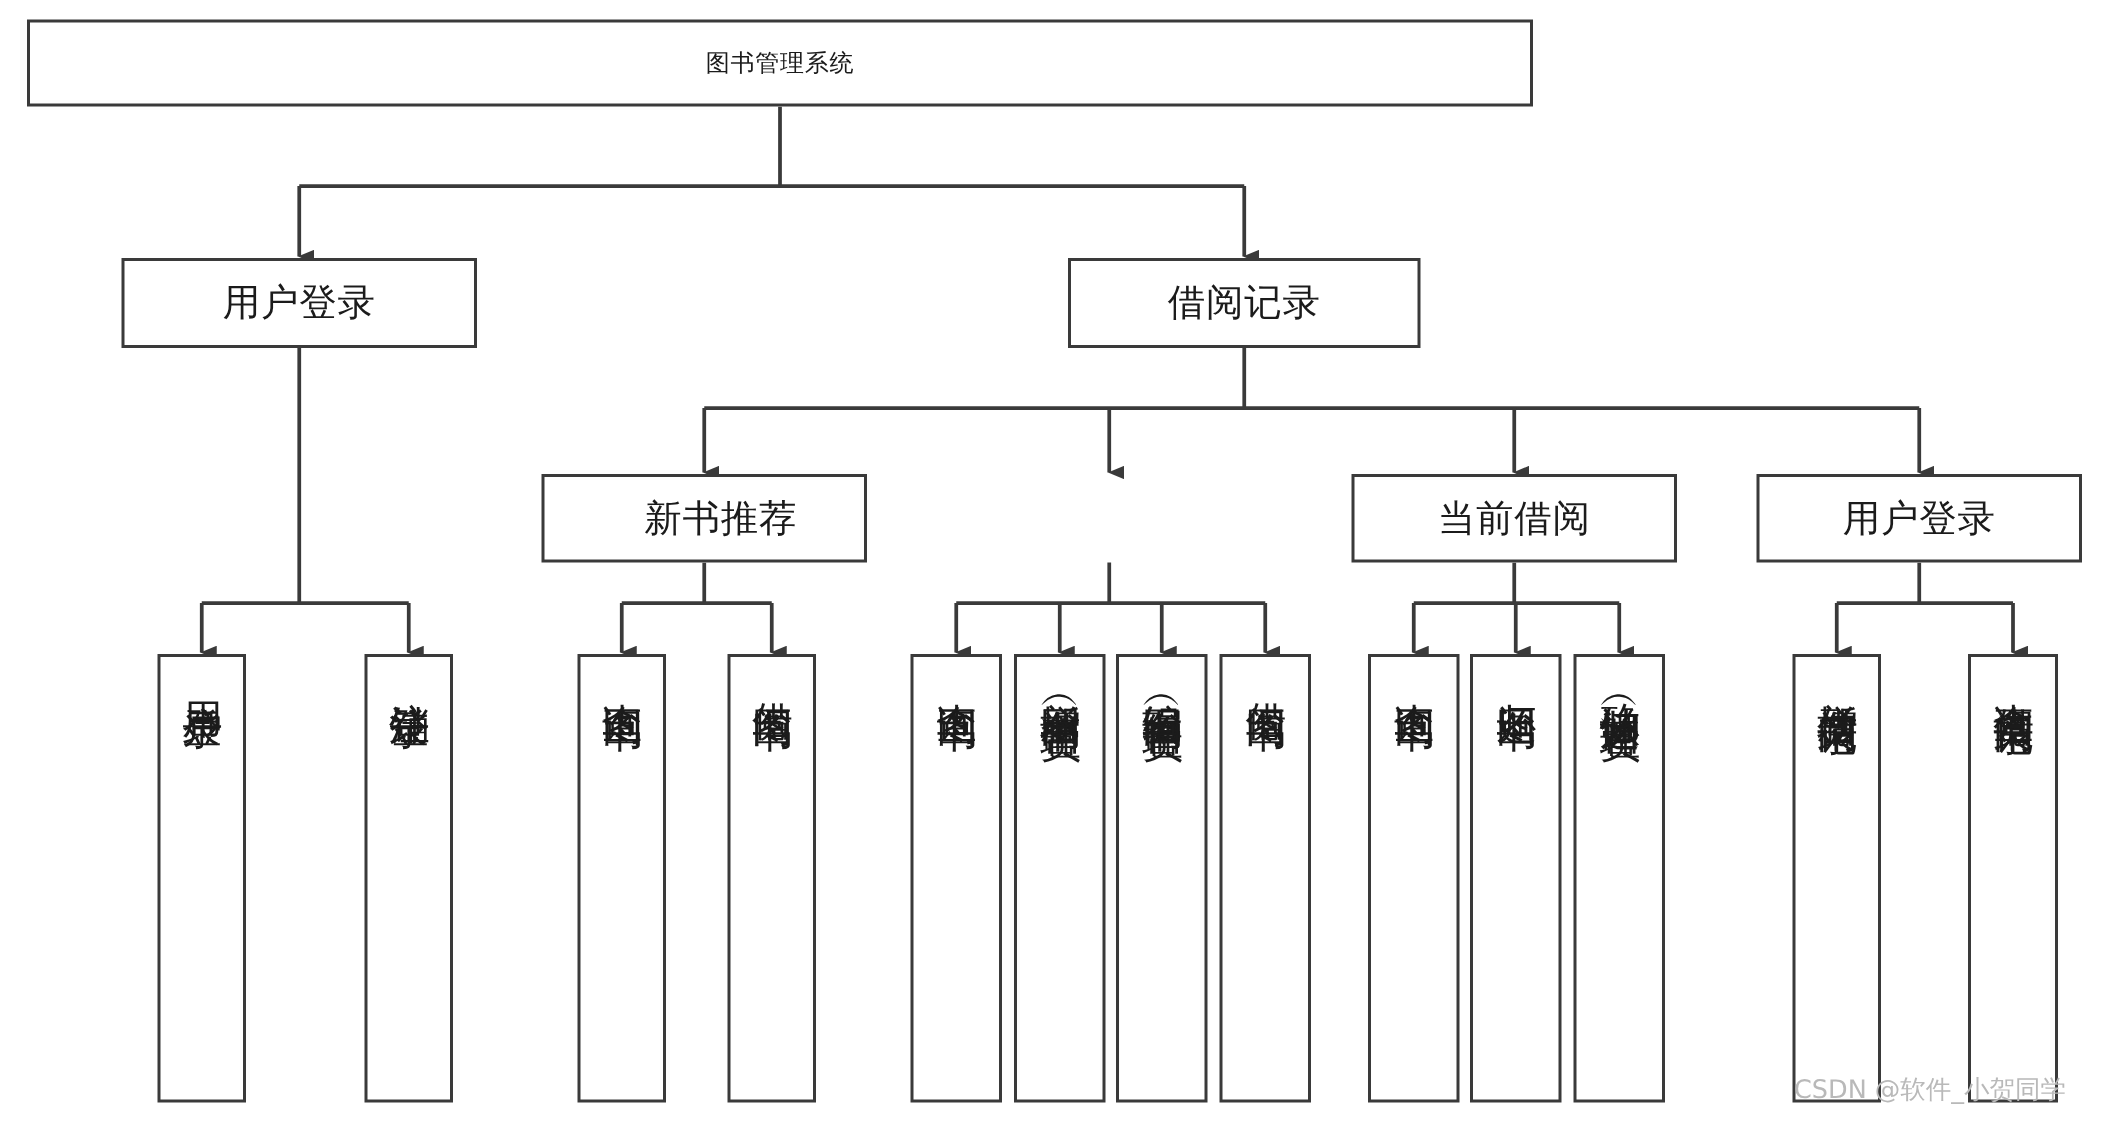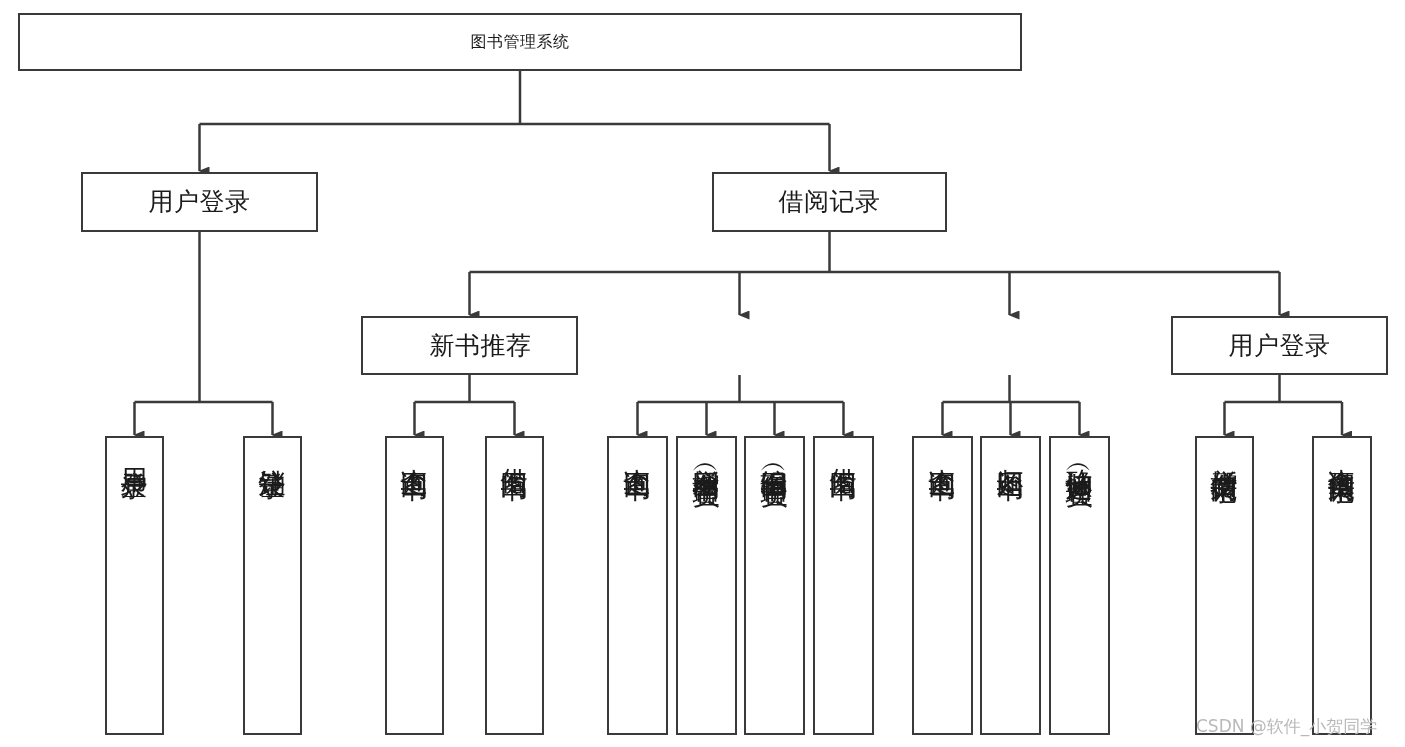--- a/index.html
+++ b/index.html
@@ -130,20 +130,23 @@
   <div id="node-user-login" class="node horiz" style="left: 81px; top: 172px; width: 237px; height: 60px;">
     <span class="node-label">用户登录</span>
   </div>
   <div id="node-book-manage" class="node horiz" style="left: 712px; top: 172px; width: 235px; height: 60px;">
     <span class="node-label">借阅记录</span>
   </div>
 
   <div id="node-new-book-recommend" class="node horiz" style="left: 361px; top: 316px; width: 217px; height: 59px; padding-left: 22px;">
     <span class="node-label">新书推荐</span>
   </div>
+  <div id="node-current-borrow" class="node horiz" style="left: 901px; top: 316px; width: 217px; height: 59px;">
+    <span class="node-label">当前借阅</span>
+  </div>
   <div id="node-borrow-record" class="node horiz" style="left: 1171px; top: 316px; width: 217px; height: 59px;">
     <span class="node-label">用户登录</span>
   </div>
 
   <div id="leaf-container">
       <div class="node vert" id="node-leaf-user-login" style="left: 105px; top: 436px; width: 59px; height: 299px;">
         <span class="node-label">用户登录</span>
       </div>
       <div class="node vert" id="node-leaf-logout" style="left: 243px; top: 436px; width: 59px; height: 299px;">
         <span class="node-label">注销登录</span>

